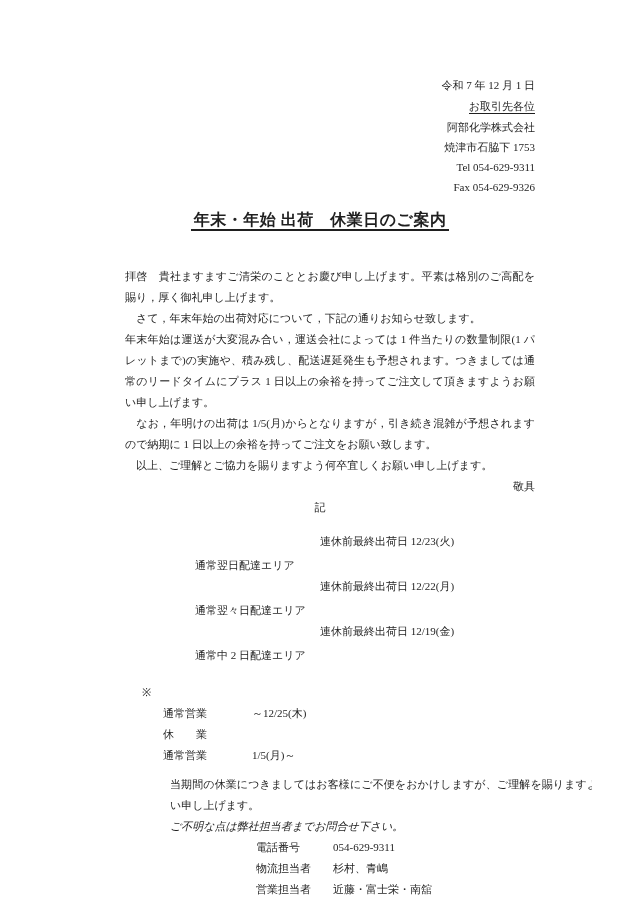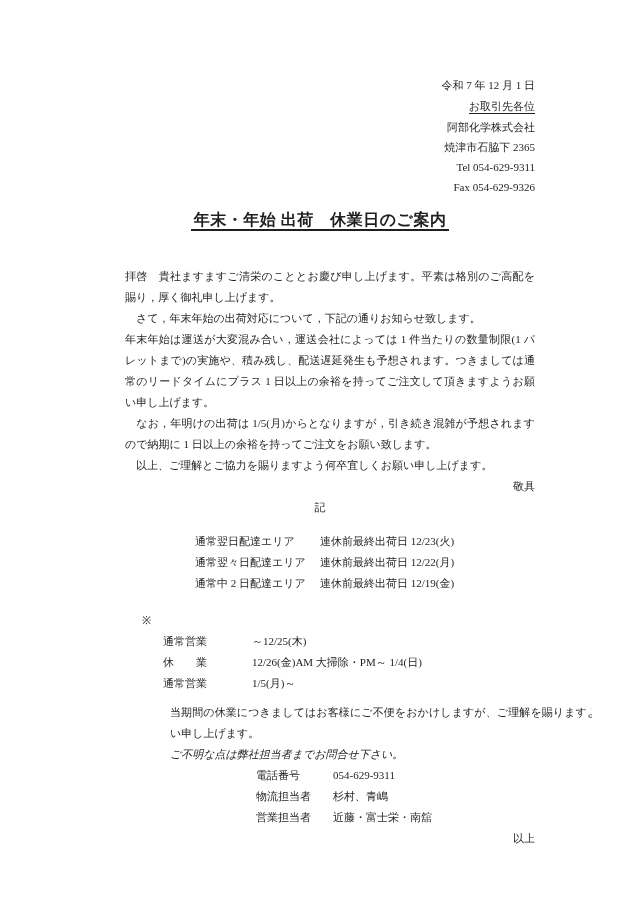--- a/index.html
+++ b/index.html
@@ -37,21 +37,21 @@
     border-bottom: 2px solid #1f1f1f;
     padding: 0 3px 1px 3px;
     text-align: center;
   }
   .body-block { margin-top: 34px; margin-left: 20px; }
   .body-block p { margin: 0; text-align: justify; }
   .keigu { text-align: right; }
   .ki { text-align: center; }
   .delivery-table { margin: 13px 0 0 90px; }
   .delivery-table .t-row { display: flex; }
-  .delivery-table .t-area { width: 125px; flex: none; }
+  .delivery-table .t-area { width: 125px; flex: none; margin-top: 24px; }
   .note-heading-row { display: flex; margin: 16px 0 0 37px; }
   .note-mark { width: 21px; flex: none; }
   .schedule-block { margin-left: 58px; }
   .schedule-block .s-row { display: flex; gap: 44px; }
   .schedule-block .s-label { width: 45px; flex: none; }
   .apology-para { margin: 8px 0 0 65px; width: 462px; text-align: justify; }
   .inquiry-para { margin-left: 65px; font-style: italic; }
   .contact-block { margin-left: 151px; }
   .contact-block .c-row { display: flex; }
   .contact-block .c-label { width: 77px; flex: none; }
@@ -63,21 +63,21 @@
 <div class="page">
 
   <div class="date-line">令和 7 年 12 月 1 日</div>
 
   <div class="recipient-line">
     <span class="underlined">お取引先各位</span>
   </div>
 
   <div class="sender-block">
     <div>阿部化学株式会社</div>
-    <div>焼津市石脇下 2365</div>
+    <div>焼津市石脇下 1753</div>
     <div>Tel 054-629-9311</div>
     <div>Fax 054-629-9326</div>
   </div>
 
   <div class="title-wrap">
     <span class="doc-title">年末・年始 出荷　休業日のご案内</span>
   </div>
 
   <div class="body-block">
     <p>拝啓　貴社ますますご清栄のこととお慶び申し上げます。平素は格別のご高配を賜り，厚く御礼申し上げます。</p>
@@ -110,21 +110,20 @@
     <span class="note-mark">※</span>
   </div>
 
   <div class="schedule-block">
     <div class="s-row">
       <span class="s-label">通常営業</span>
       <span class="s-value">～12/25(木)</span>
     </div>
     <div class="s-row">
       <span class="s-label">休　　業</span>
-      <span class="s-value">12/26(金)AM 大掃除・PM～ 1/4(日)</span>
     </div>
     <div class="s-row">
       <span class="s-label">通常営業</span>
       <span class="s-value">1/5(月)～</span>
     </div>
   </div>
 
   <div class="apology-para">当期間の休業につきましてはお客様にご不便をおかけしますが、ご理解を賜りますようお願い申し上げます。</div>
   <div class="inquiry-para">ご不明な点は弊社担当者までお問合せ下さい。</div>
 

